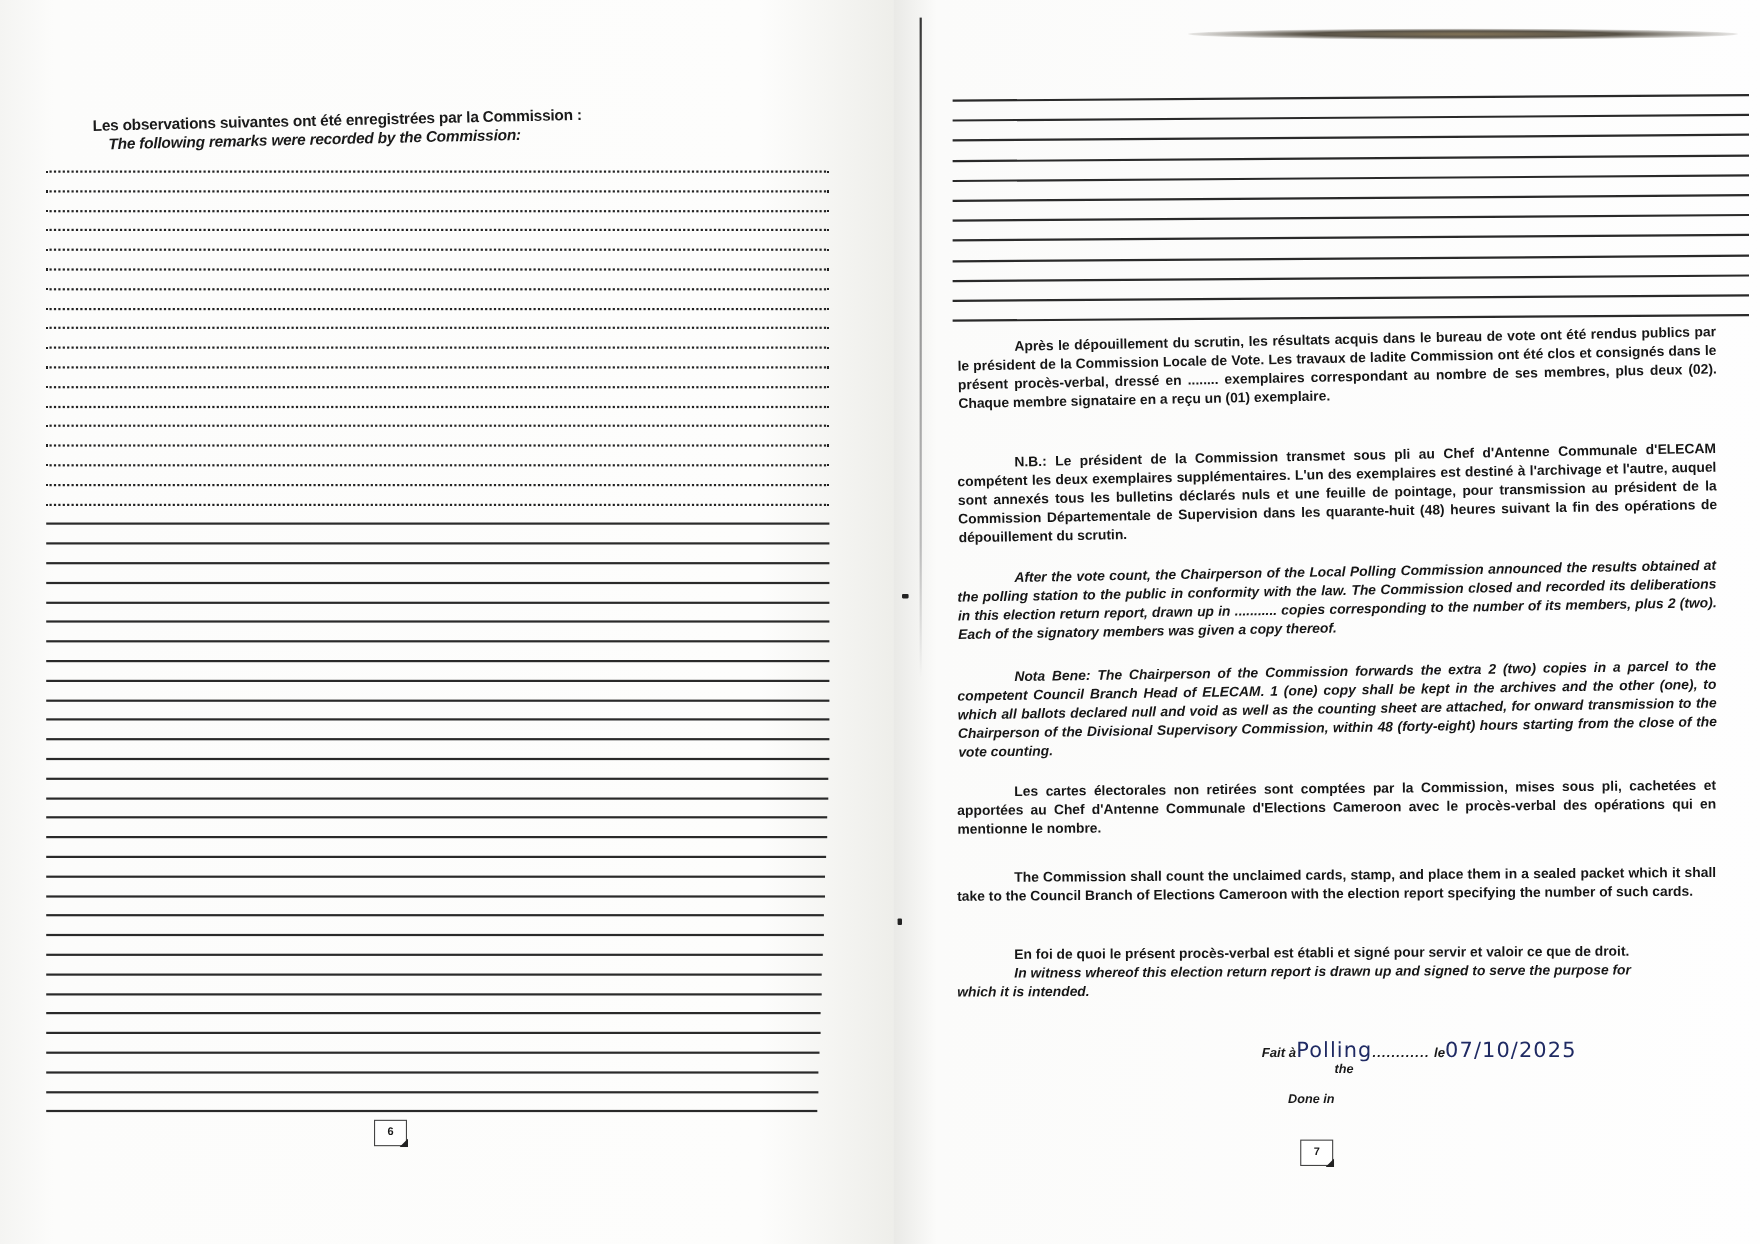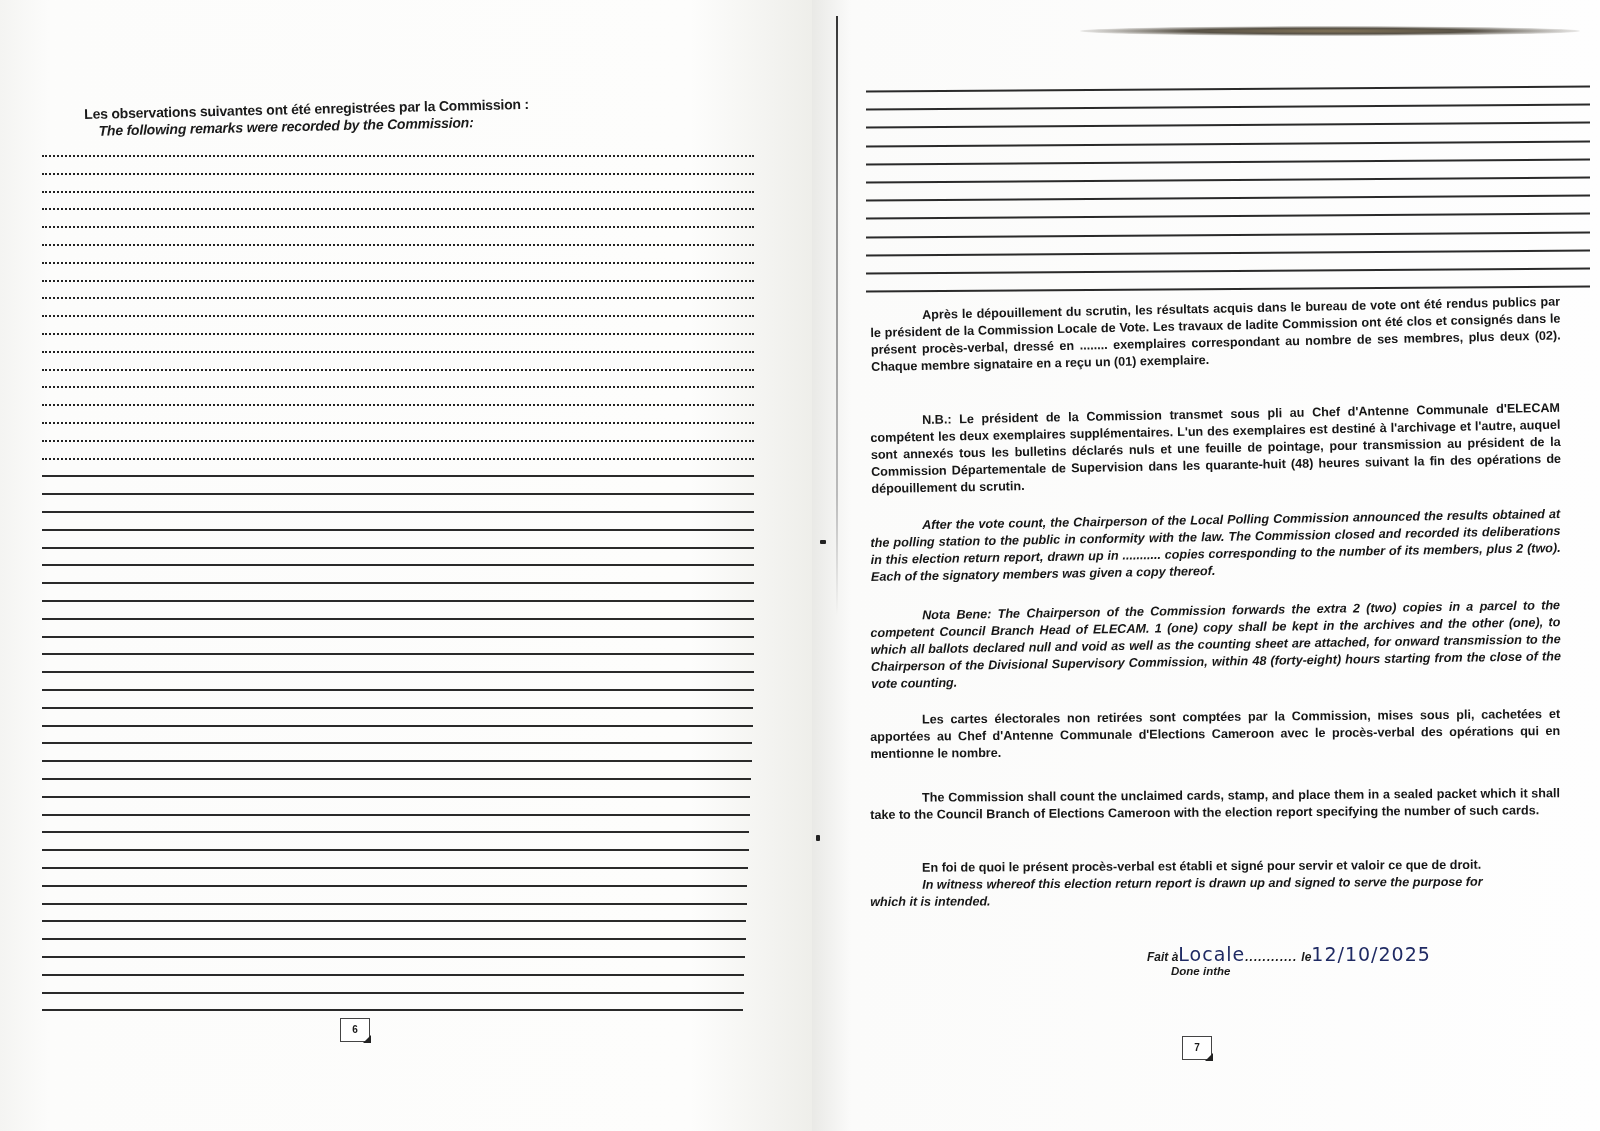--- a/index.html
+++ b/index.html
@@ -73,21 +73,21 @@
     position: absolute; left: 1147px; top: 908px; width: 330px;
     font-size: 12px; font-style: italic; font-weight: bold;
   }
   .sig-row { display: flex; align-items: baseline; }
   .hand {
     font-family: "DejaVu Sans", sans-serif; font-style: normal; font-weight: normal;
     font-size: 19px; color: #1f2a63; letter-spacing: 1px;
   }
   .dots { letter-spacing: 1px; }
   .sig-sub { display: flex; font-size: 11.5px; margin-top: 0; }
-  .sig-sub .done { margin-left: 24px; }
+  .sig-sub .done { margin-left: 24px; margin-top: 28px; }
   .sig-sub .the { }
   .speck { position: absolute; background: #222; border-radius: 1px; }
 </style>
 </head>
 <body>
 
 <div class="spread">
 
   <div class="page page-left">
     <div class="heading">
@@ -192,23 +192,23 @@
   </div>
   <div class="text-block para7">
     <p>En foi de quoi le présent procès-verbal est établi et signé pour servir et valoir ce que de droit.</p>
     <p class="italic-line" style="font-style:italic;">In witness whereof this election return report is drawn up and signed to serve the purpose for</p>
     <p class="cont" style="font-style:italic;">which it is intended.</p>
   </div>
 
   <div class="signature">
     <div class="sig-row">
       <span>Fait à</span>
-      <span class="hand">Locale</span>
+      <span class="hand">Polling</span>
       <span class="dots">............</span>
       <span style="margin-left:4px;margin-top:42px;">le</span>
-      <span class="hand">12/10/2025</span>
+      <span class="hand">07/10/2025</span>
     </div>
     <div class="sig-sub">
       <span class="done">Done in</span>
       <span class="the">the</span>
     </div>
   </div>
 </div>
 
 </body></html>

